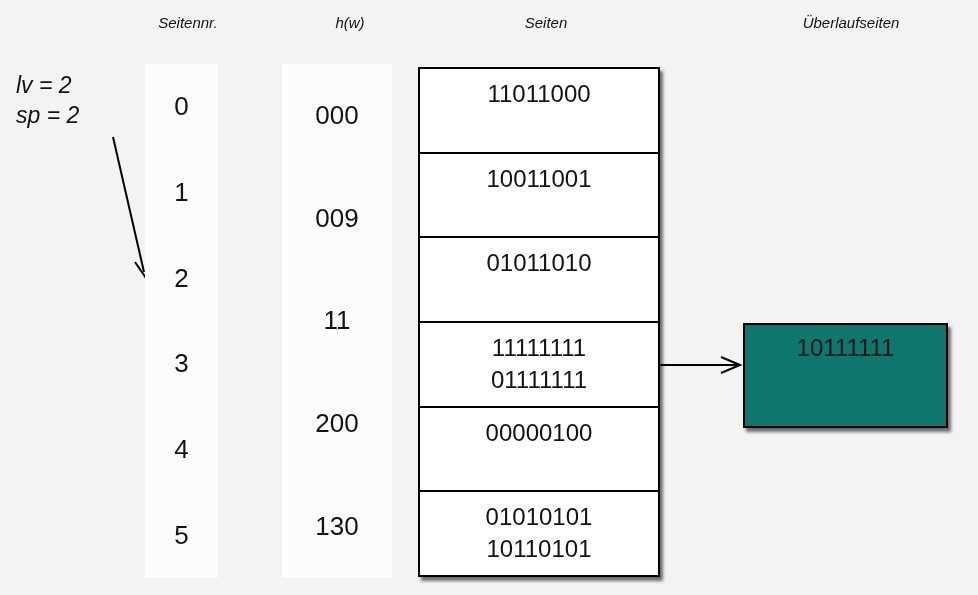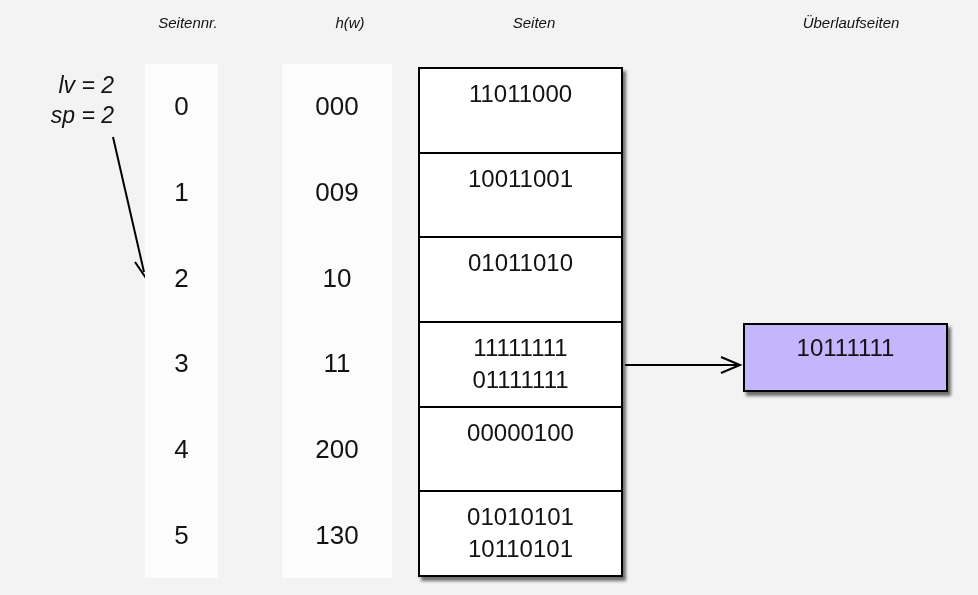--- a/index.html
+++ b/index.html
@@ -17,32 +17,32 @@
     top: 8px;
     height: 30px;
     line-height: 30px;
     font-size: 15px;
     font-style: italic;
     text-align: center;
     white-space: nowrap;
   }
   .hdr-seitennr { left: 118px; width: 140px; }
   .hdr-hw       { left: 280px; width: 140px; }
-  .hdr-seiten   { left: 464px; width: 140px; }
+  .hdr-seiten   { left: 476px; width: 140px; }
   .hdr-ueberlauf{ left: 741px; width: 220px; }
 
   .annotation {
     position: absolute;
     left: 16px;
     top: 70px;
     width: 98px;
     font-size: 23px;
     font-style: italic;
     line-height: 30px;
-    text-align: right;
+    text-align: left;
     white-space: nowrap;
   }
 
   .strip {
     position: absolute;
     top: 64px;
     height: 514px;
     background: #fcfcfc;
     display: flex;
     flex-direction: column;
@@ -54,21 +54,21 @@
     display: flex;
     align-items: center;
     justify-content: center;
     font-size: 26px;
   }
 
   .pagebox {
     position: absolute;
     left: 418px;
     top: 67px;
-    width: 205px;
+    width: 242px;
     height: 510px;
     box-sizing: border-box;
     background: #ffffff;
     border: 2px solid #000000;
     box-shadow: 3px 4px 3px rgba(0,0,0,0.55);
     display: flex;
     flex-direction: column;
   }
   .pagerow {
     flex: 1;
@@ -80,23 +80,23 @@
     overflow: hidden;
   }
   .pagerow:last-child { border-bottom: none; }
   .bin-line { height: 32px; }
 
   .overflowbox {
     position: absolute;
     left: 743px;
     top: 323px;
     width: 205px;
-    height: 69px;
+    height: 105px;
     box-sizing: border-box;
-    background: #c4b5fd;
+    background: #0f766e;
     border: 2px solid #000000;
     box-shadow: 3px 4px 3px rgba(0,0,0,0.55);
     text-align: center;
     padding-top: 8px;
     font-size: 24px;
     line-height: 30px;
   }
 
   svg.arrows {
     position: absolute;
@@ -142,21 +142,20 @@
     <div class="strip-cell">1</div>
     <div class="strip-cell">2</div>
     <div class="strip-cell">3</div>
     <div class="strip-cell">4</div>
     <div class="strip-cell">5</div>
   </div>
 
   <div class="strip strip-hw">
     <div class="strip-cell">000</div>
     <div class="strip-cell">009</div>
-    <div class="strip-cell">10</div>
     <div class="strip-cell">11</div>
     <div class="strip-cell">200</div>
     <div class="strip-cell">130</div>
   </div>
 
   <div class="pagebox">
     <div class="pagerow">
       <div class="bin-line">11011000</div>
       <div class="bin-line"></div>
     </div>

